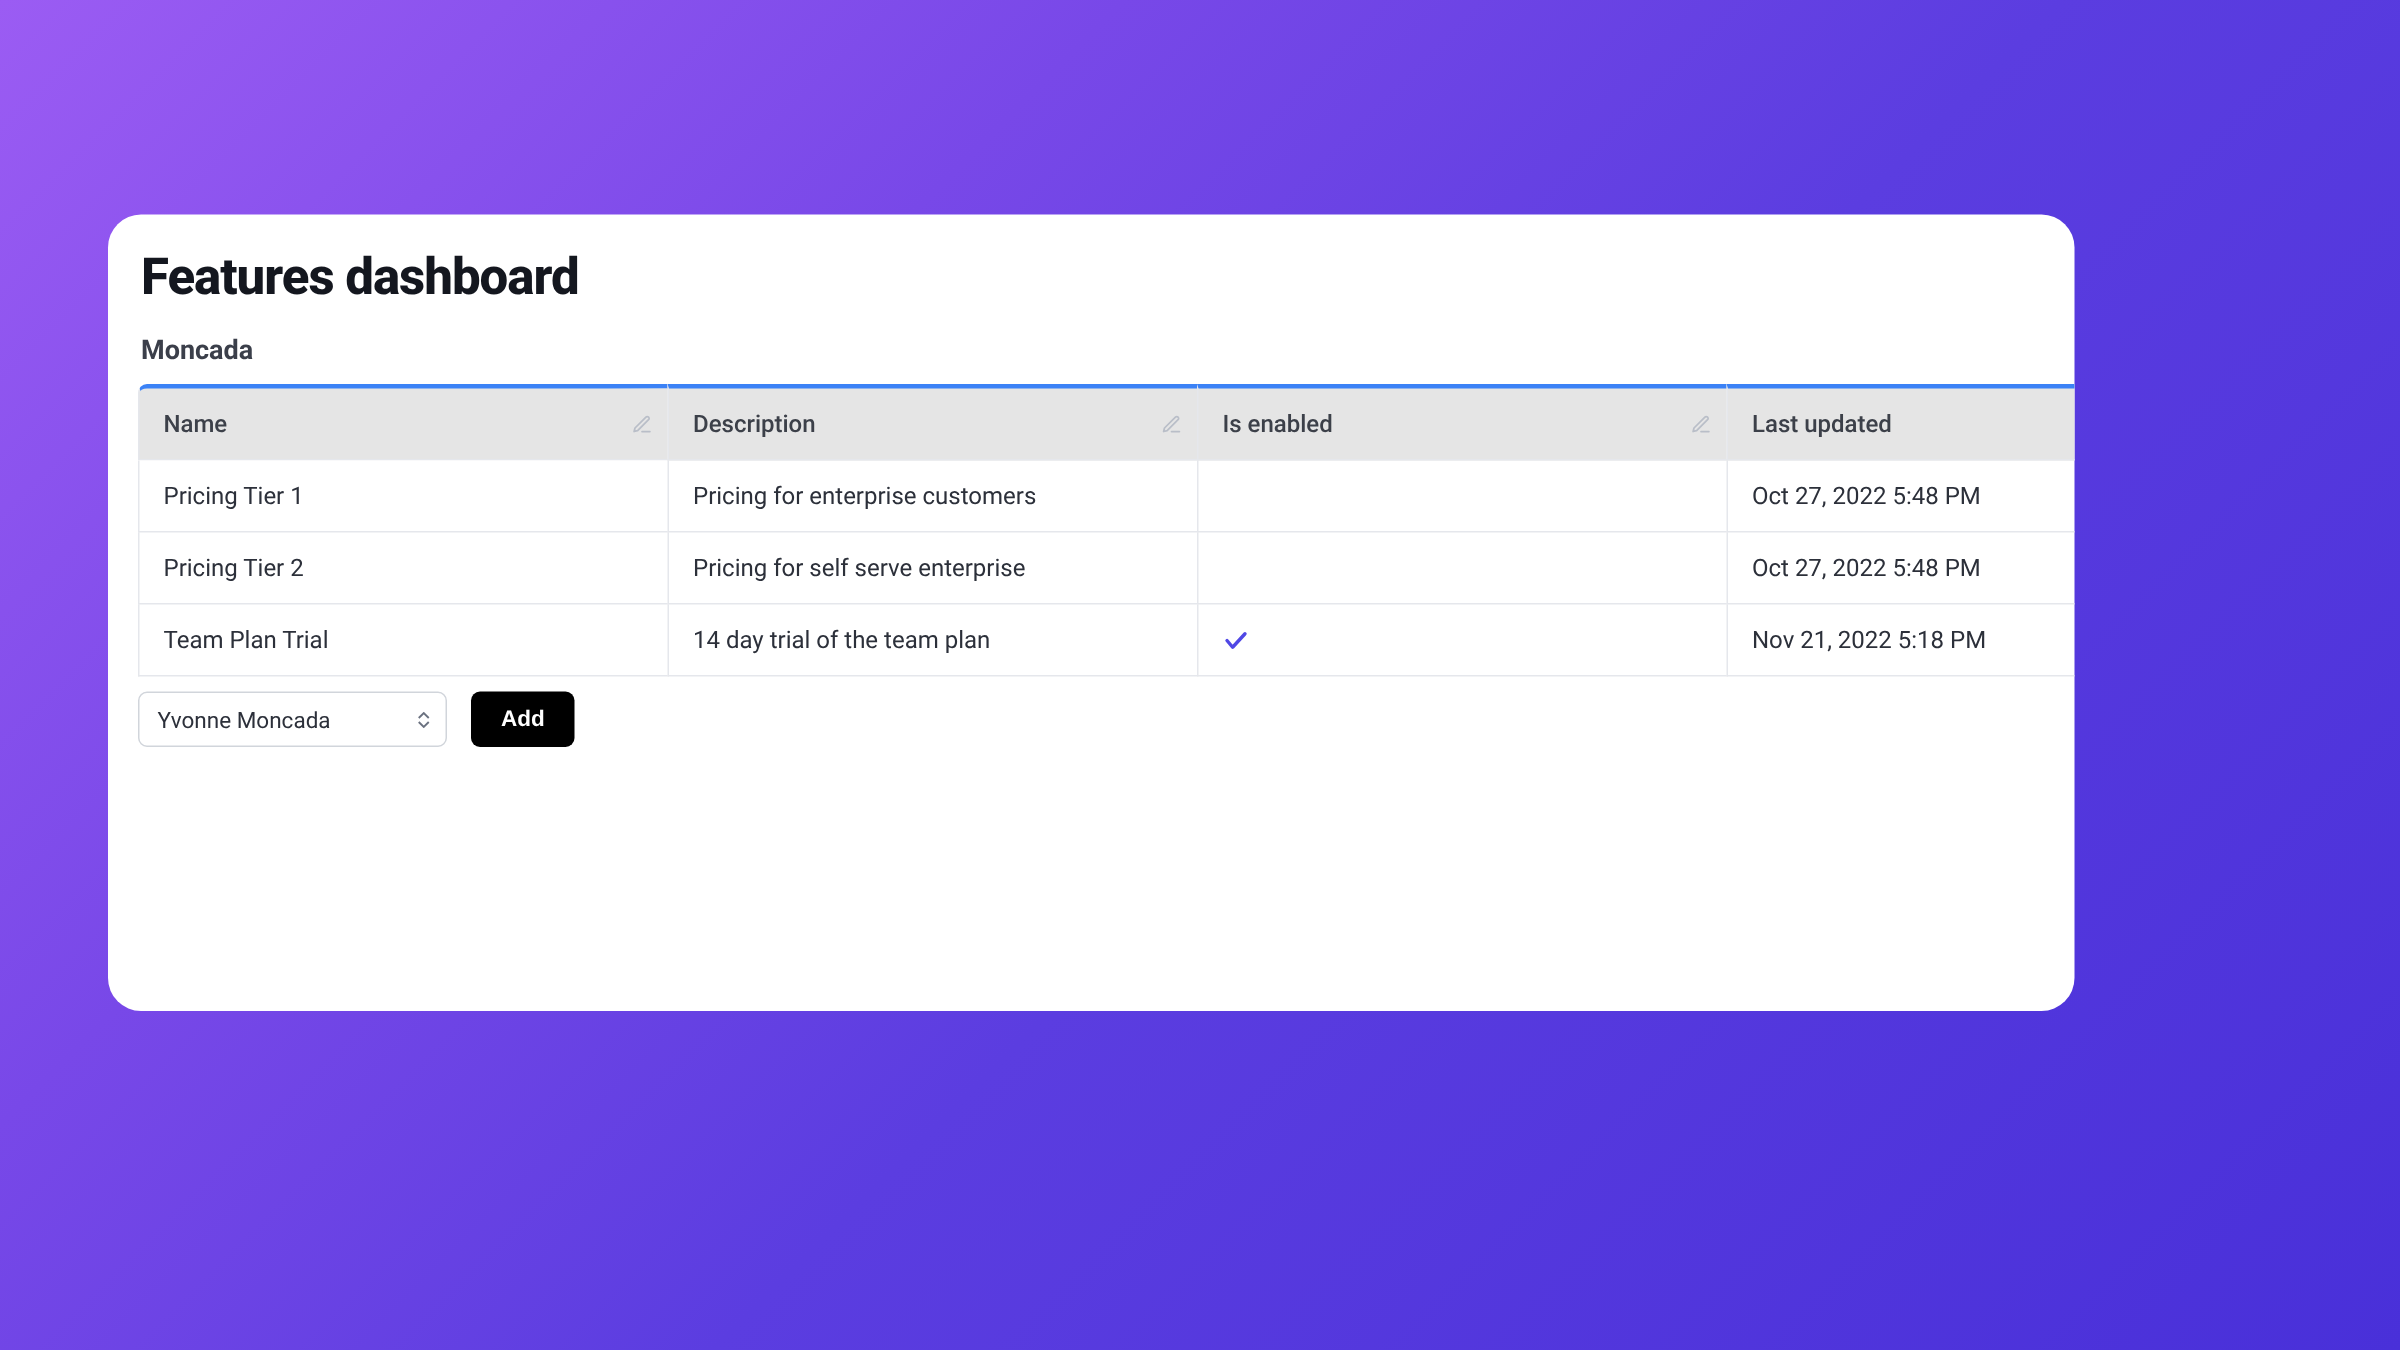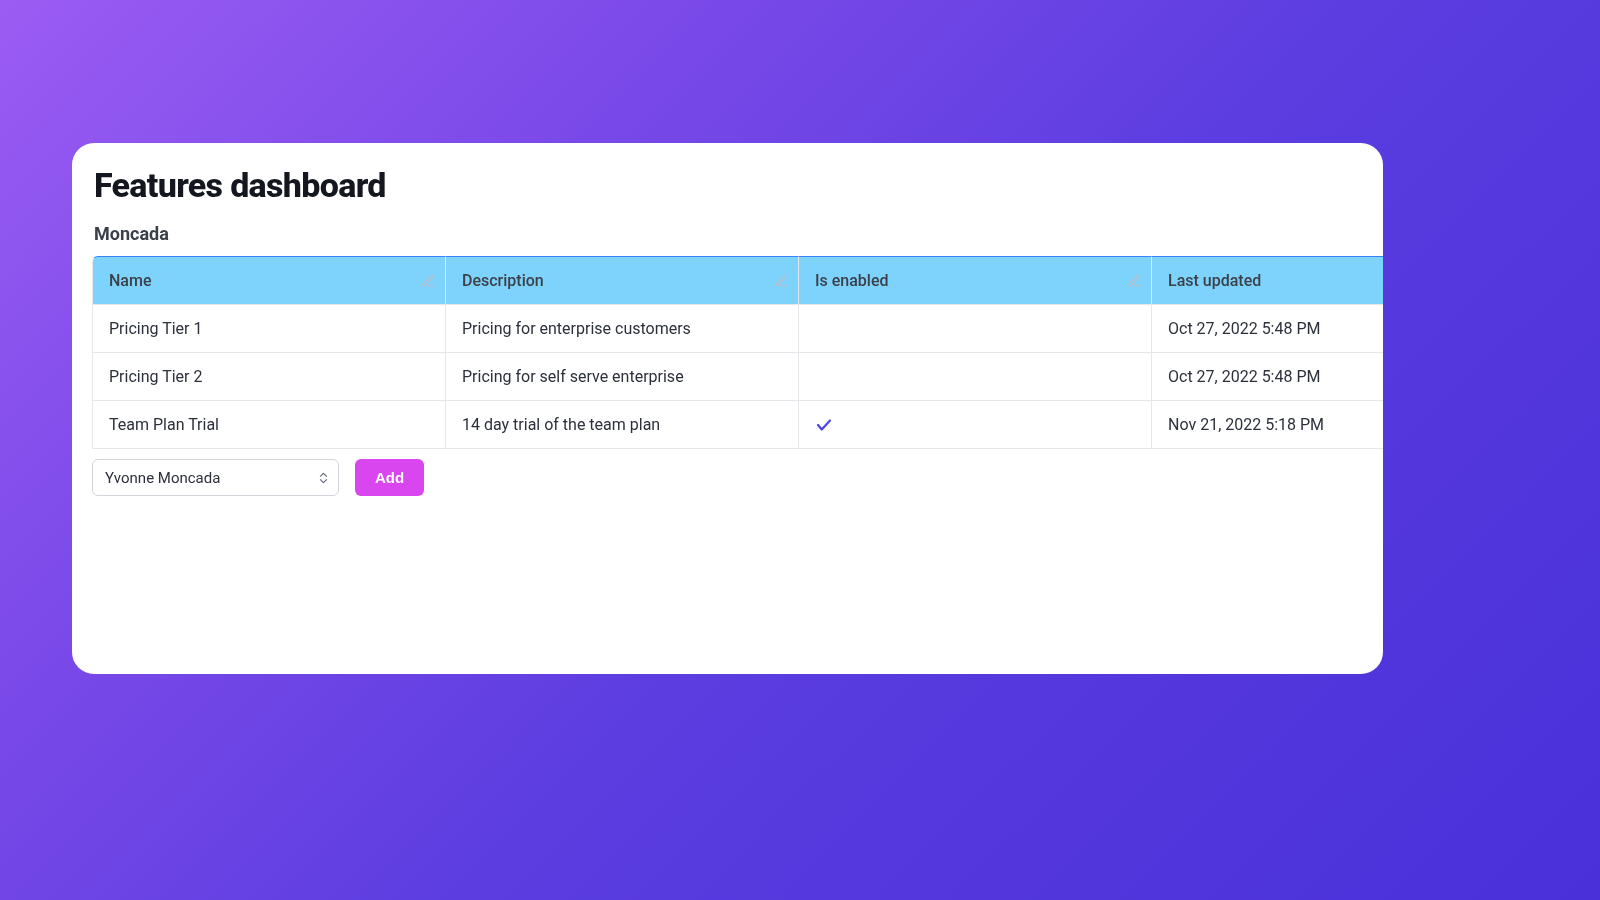--- a/index.html
+++ b/index.html
@@ -41,25 +41,25 @@
       table-layout: fixed;
     }
     th, td {
       padding: 14px 16px;
       text-align: left;
       font-size: 16px;
       border-bottom: 1px solid #e5e7ec;
       border-left: 1px solid #e5e7ec;
     }
     th {
-      background: #7dd3fc;
+      background: #e5e5e5;
       color: #3c4049;
       font-weight: 500;
       position: relative;
-      border-top: 1px solid #3b82f6;
+      border-top: 3px solid #3b82f6;
       margin-top: 13px;
     }
     th:first-child { border-top-left-radius: 6px; }
     td { color: #2c303a; }
     tr.selected td { background: #f2f3f6; }
     .edit-icon {
       position: absolute;
       right: 10px;
       top: 50%;
       transform: translateY(-50%);
@@ -67,21 +67,21 @@
     }
     .edit-icon svg { width: 14px; height: 14px; display: block; }
     .check-icon svg { width: 18px; height: 18px; display: block; }
     .form-row {
       display: flex;
       align-items: center;
       gap: 16px;
       margin-top: 10px;
     }
     .select {
-      width: 247px;
+      width: 206px;
       height: 37px;
       border: 1px solid #d1d5db;
       border-radius: 6px;
       background: #fff;
       padding: 0 12px 0 12px;
       font-size: 15px;
       color: #2c303a;
       display: flex;
       align-items: center;
       position: relative;
@@ -90,21 +90,21 @@
       position: absolute;
       right: 10px;
       top: 50%;
       transform: translateY(-50%);
       display: flex; flex-direction: column; gap: 1px;
     }
     .select .caret svg { width: 9px; height: 5px; display:block; }
     .btn-primary {
       height: 37px;
       padding: 0 20px;
-      background: #d946ef;
+      background: #000000;
       color: #fff;
       font-weight: 700;
       font-size: 15px;
       border: none;
       border-radius: 6px;
       cursor: pointer;
     }
   </style>
 </head>
 <body>

